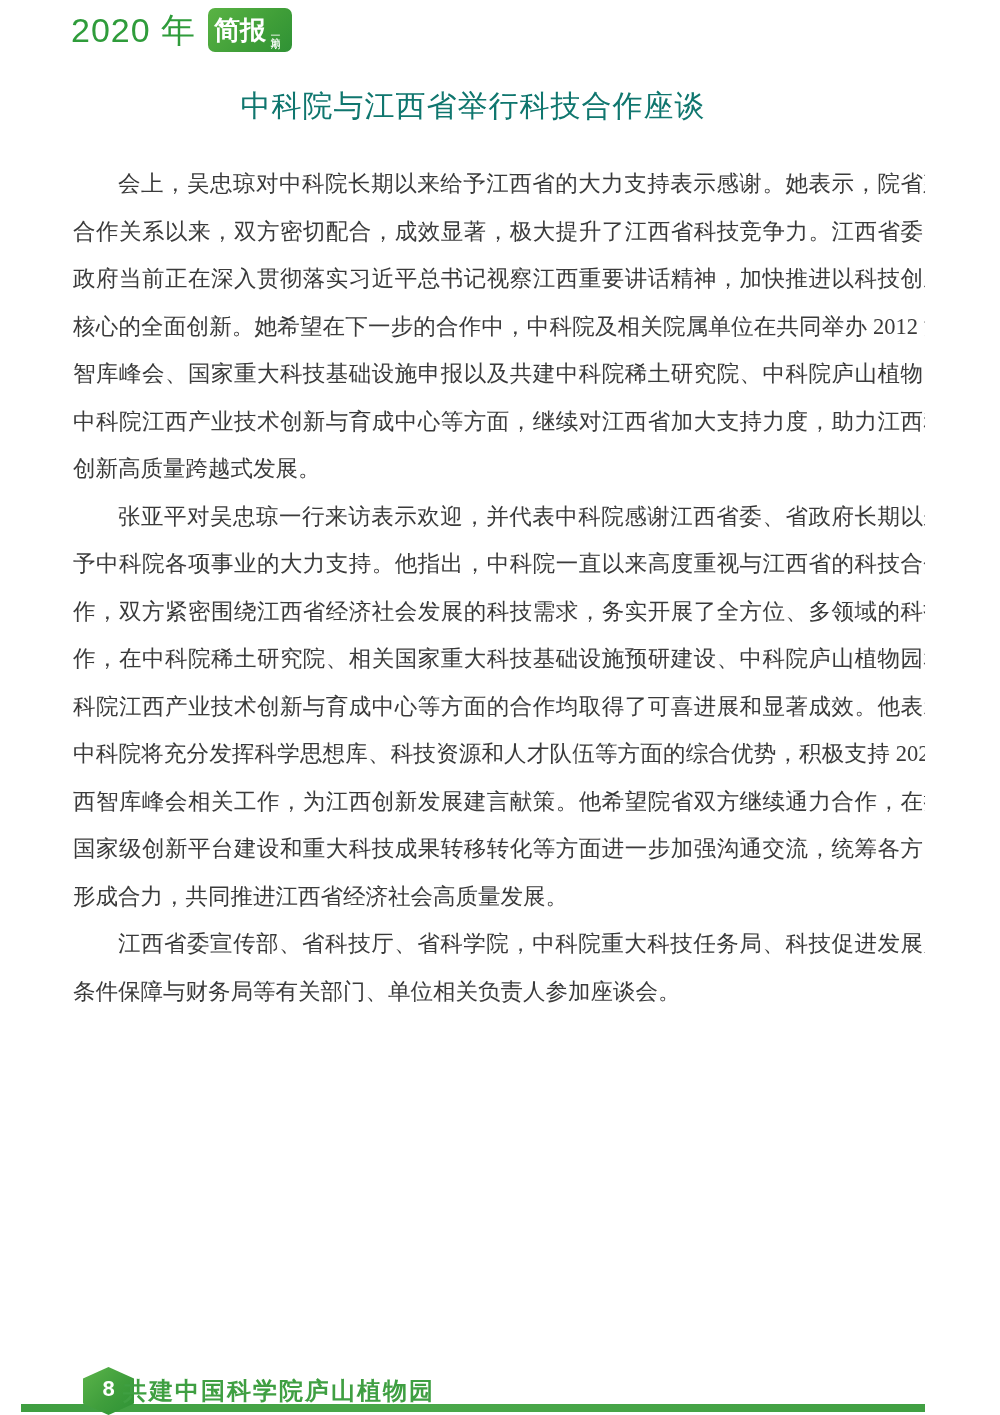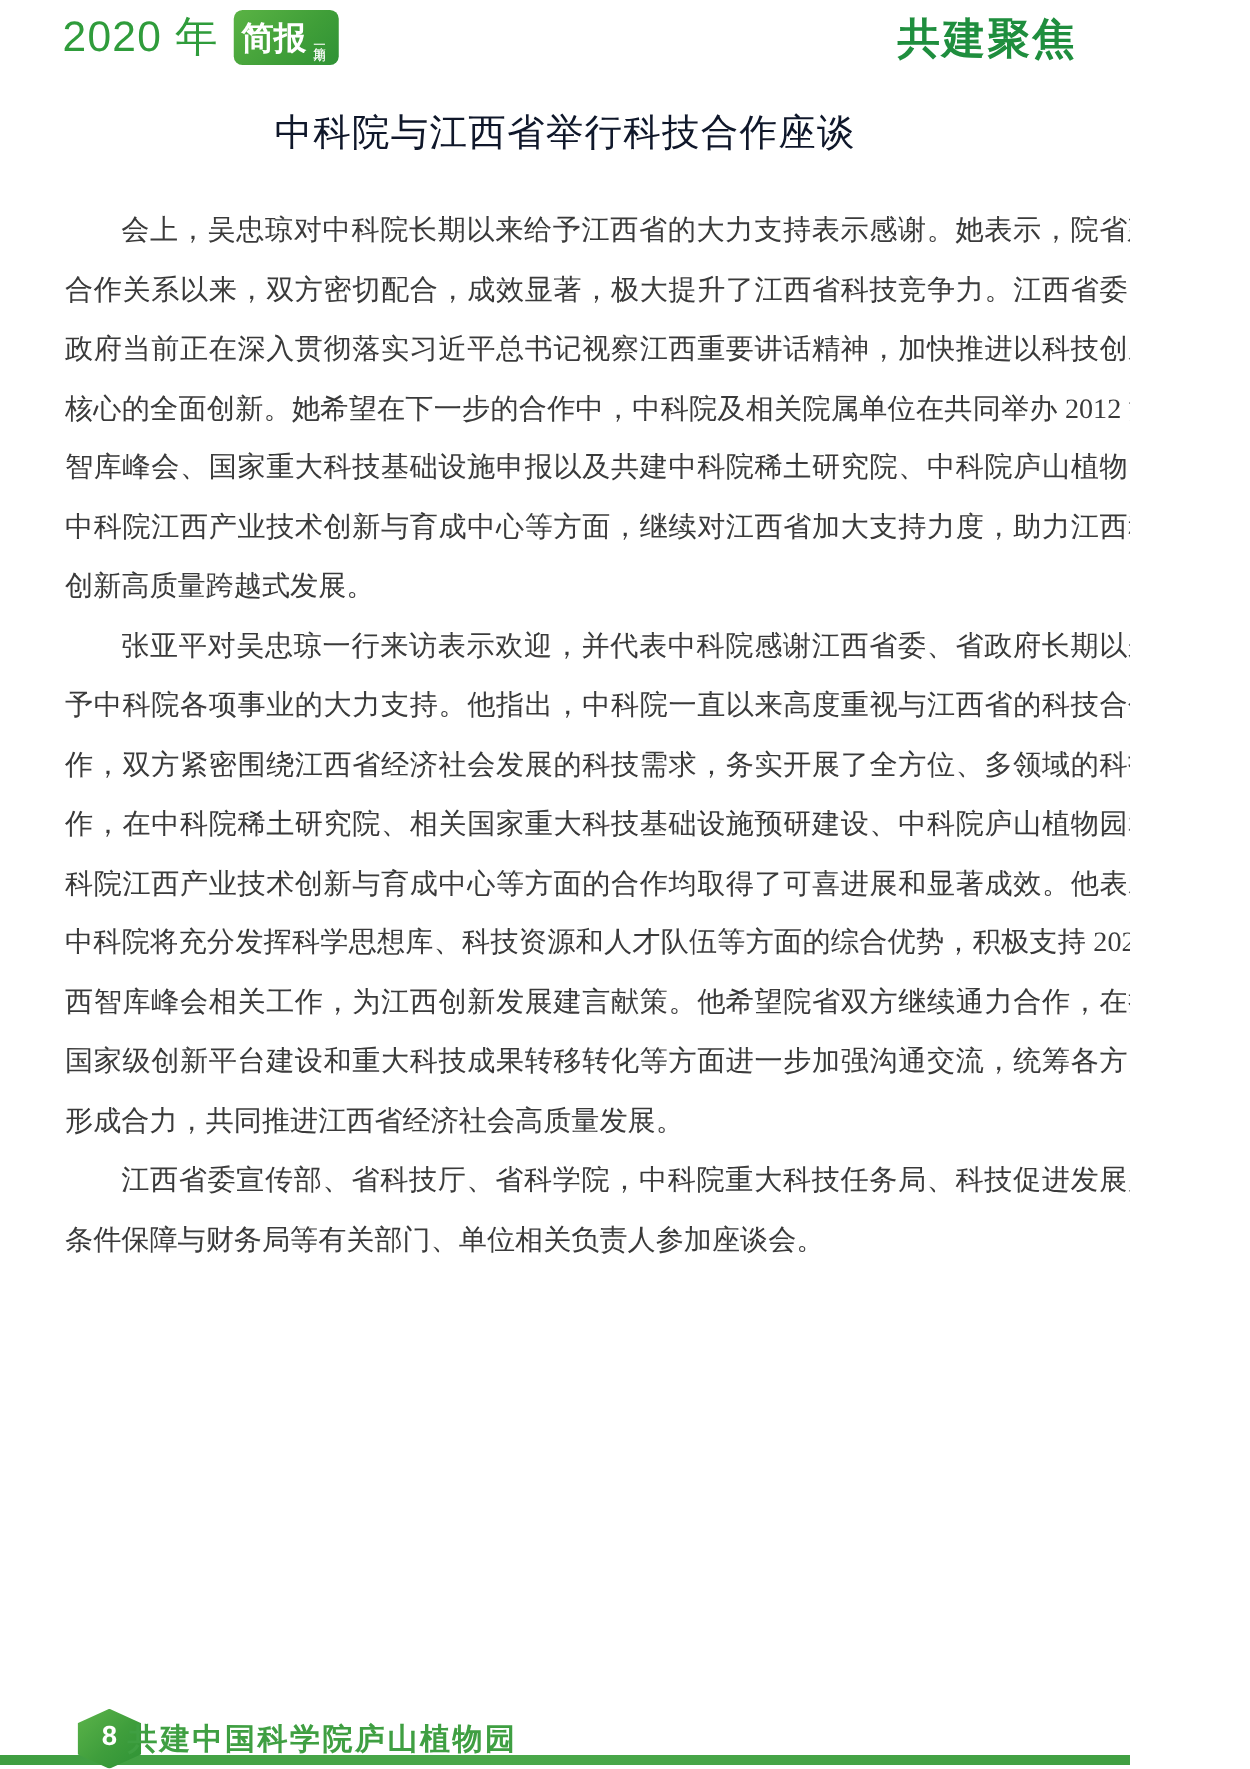--- a/index.html
+++ b/index.html
@@ -7,20 +7,21 @@
     padding: 0;
     background: #ffffff;
   }
   .page {
     position: relative;
     width: 904px;
     height: 1415px;
     background: #ffffff;
     overflow: hidden;
     font-family: "Liberation Serif", serif;
+    margin-left: 21px;
   }
 
   
   .masthead-left {
     position: absolute;
     top: 7px;
     left: 50px;
     display: flex;
     align-items: center;
   }
@@ -75,21 +76,21 @@
   .article-title {
     position: absolute;
     top: 86px;
     left: 0;
     width: 100%;
     margin: 0;
     text-align: center;
     font-family: "Liberation Sans", sans-serif;
     font-weight: normal;
     font-size: 30px;
-    color: #0f172a;
+    color: #0f766e;
     letter-spacing: 1px;
   }
   .article-body {
     position: absolute;
     top: 160px;
     left: 52px;
     width: 896px;
     font-size: 22.5px;
     line-height: 47.5px;
     color: #3a3a3a;
@@ -144,21 +145,20 @@
 
 <div class="page">
 
   <div class="masthead-left">
     <span class="masthead-year">2020 年</span>
     <span class="brief-badge">
       <span class="brief-label">简报</span>
       <span class="issue-label">第一期</span>
     </span>
   </div>
-  <div class="section-label">共建聚焦</div>
 
   <h1 class="article-title">中科院与江西省举行科技合作座谈</h1>
 
   <div class="article-body">
     <p>会上，吴忠琼对中科院长期以来给予江西省的大力支持表示感谢。她表示，院省建立合作关系以来，双方密切配合，成效显著，极大提升了江西省科技竞争力。江西省委、省政府当前正在深入贯彻落实习近平总书记视察江西重要讲话精神，加快推进以科技创新为核心的全面创新。她希望在下一步的合作中，中科院及相关院属单位在共同举办 2012 江西智库峰会、国家重大科技基础设施申报以及共建中科院稀土研究院、中科院庐山植物园和中科院江西产业技术创新与育成中心等方面，继续对江西省加大支持力度，助力江西科技创新高质量跨越式发展。</p>
     <p>张亚平对吴忠琼一行来访表示欢迎，并代表中科院感谢江西省委、省政府长期以来给予中科院各项事业的大力支持。他指出，中科院一直以来高度重视与江西省的科技合作工作，双方紧密围绕江西省经济社会发展的科技需求，务实开展了全方位、多领域的科技合作，在中科院稀土研究院、相关国家重大科技基础设施预研建设、中科院庐山植物园和中科院江西产业技术创新与育成中心等方面的合作均取得了可喜进展和显著成效。他表示，中科院将充分发挥科学思想库、科技资源和人才队伍等方面的综合优势，积极支持 2020 江西智库峰会相关工作，为江西创新发展建言献策。他希望院省双方继续通力合作，在推进国家级创新平台建设和重大科技成果转移转化等方面进一步加强沟通交流，统筹各方资源形成合力，共同推进江西省经济社会高质量发展。</p>
     <p>江西省委宣传部、省科技厅、省科学院，中科院重大科技任务局、科技促进发展局、条件保障与财务局等有关部门、单位相关负责人参加座谈会。</p>
   </div>
 
   <div class="footer-bar"></div>

